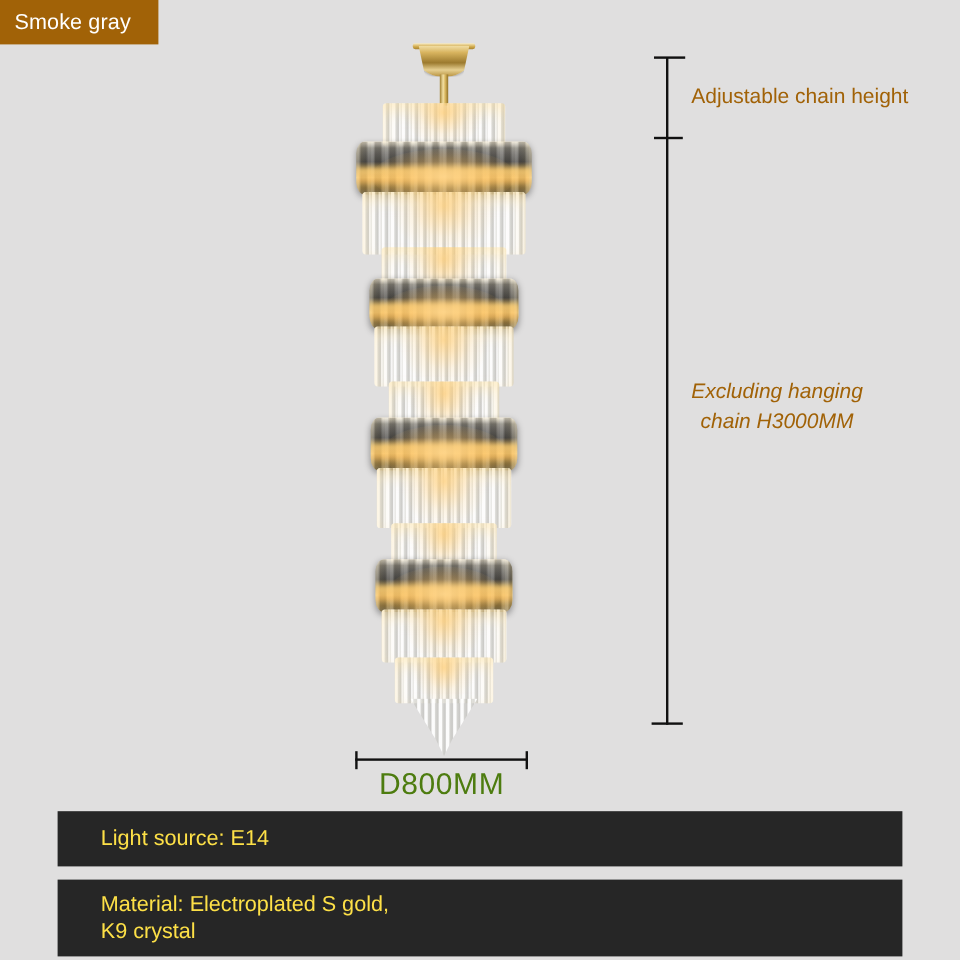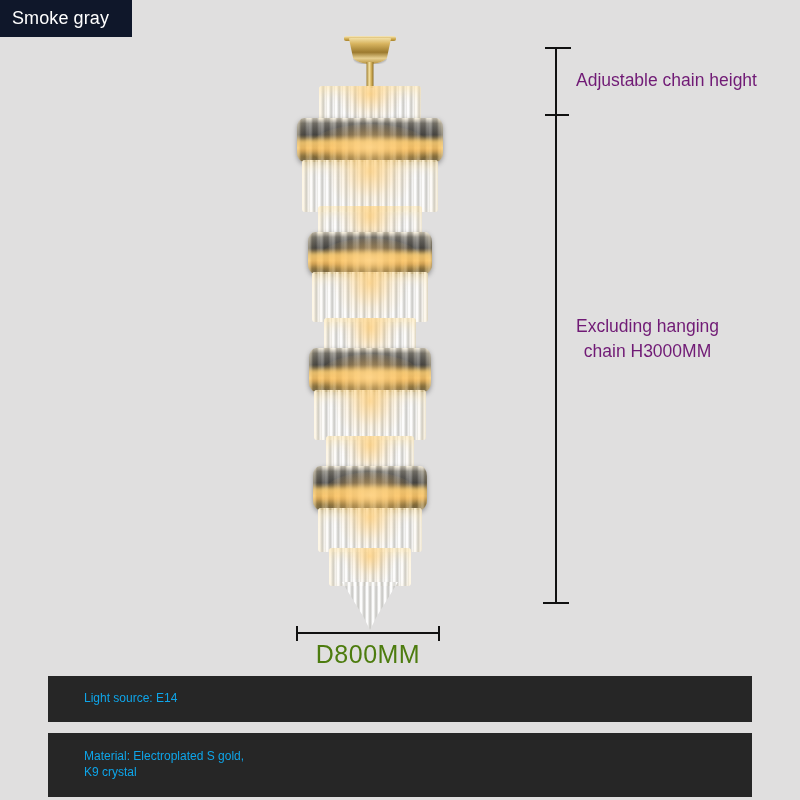--- a/index.html
+++ b/index.html
@@ -15,21 +15,21 @@
     overflow: hidden;
   }
 
   
   .color-badge {
     position: absolute;
     left: 0;
     top: 0;
     width: 132px;
     height: 37px;
-    background: #0f172a;
+    background: #a16207;
     color: #ffffff;
     font-size: 18px;
     display: flex;
     align-items: center;
     padding-left: 12px;
     box-sizing: border-box;
     letter-spacing: 0.1px;
   }
 
   
@@ -180,27 +180,27 @@
     position: absolute;
     height: 2px;
     background: #111111;
   }
   .tick-top   { left: 545px; top: 47px;  width: 26px; }
   .tick-mid   { left: 545px; top: 114px; width: 24px; }
   .tick-bot   { left: 543px; top: 602px; width: 26px; }
 
   .annot {
     position: absolute;
-    color: #701a75;
+    color: #a16207;
     font-size: 17.5px;
     line-height: 1.42;
     white-space: pre-line;
   }
   .annot-chain { left: 576px; top: 68px; }
-  .annot-excl  { left: 576px; top: 314px; text-align: center; }
+  .annot-excl  { left: 576px; top: 314px; text-align: center; font-style: italic; }
 
   
   .hline {
     position: absolute;
     left: 296px;
     top: 632px;
     width: 144px;
     height: 2px;
     background: #111111;
   }
@@ -232,22 +232,22 @@
     width: 704px;
     background: #262626;
     display: flex;
     align-items: center;
     box-sizing: border-box;
   }
   .spec-bar-1 { top: 676px; height: 46px; }
   .spec-bar-2 { top: 733px; height: 64px; }
 
   .spec-cell {
-    color: #0ea5e9;
-    font-size: 12px;
+    color: #fde047;
+    font-size: 18px;
     line-height: 1.3;
     box-sizing: border-box;
     white-space: pre-line;
   }
   .spec-cell-left  { width: 340px; padding-left: 36px; }
   .spec-cell-right { width: 364px; padding-left: 18px; }
 
   sup { font-size: 0.62em; vertical-align: super; }
 </style>
 </head>

